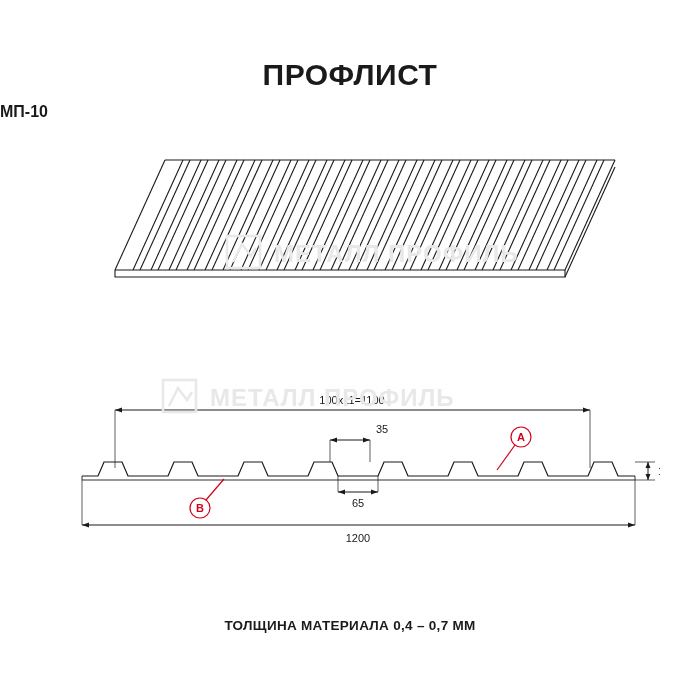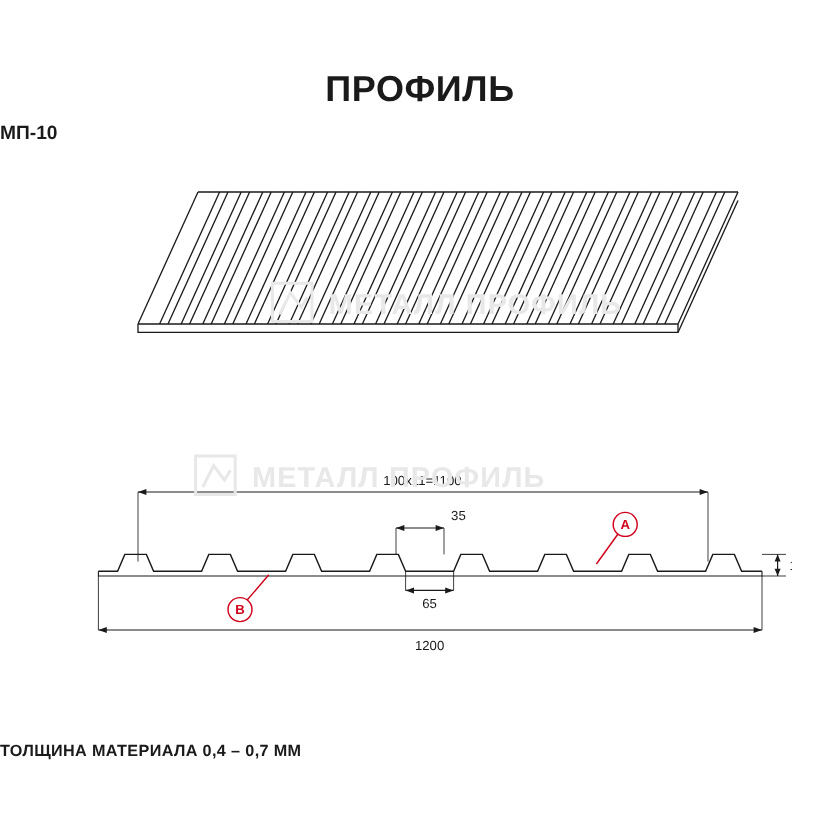--- a/index.html
+++ b/index.html
@@ -38,21 +38,21 @@
     width: 700px;
     font-size: 16px;
     font-weight: bold;
     color: #1a1a1a;
   }
   .footer-note {
     position: absolute;
     top: 618px;
     left: 0;
     width: 700px;
-    text-align: left;
+    text-align: center;
     font-size: 13.5px;
     font-weight: bold;
     letter-spacing: 0.3px;
     color: #1a1a1a;
   }
   .iso-svg {
     position: absolute;
     top: 140px;
     left: 50px;
     width: 600px;
@@ -90,21 +90,21 @@
     font-size: 11px;
     font-weight: bold;
     fill: #d0021b;
   }
 </style>
 </head>
 <body>
 
 <div class="page">
 
-  <div class="title">ПРОФИЛЬ</div>
+  <div class="title">ПРОФЛИСТ</div>
   <div class="subtitle">МП-10</div>
 
   <svg class="iso-svg" viewBox="0 0 600 160">
     <g fill="none" stroke="#1a1a1a" stroke-width="1.1" stroke-linejoin="miter">
 
       <path d="M65,130 L115,20 L565,20 L515,130 Z" opacity="0"></path>
 
       <path d="M65,130 L515,130"></path>
       <path d="M115,20 L565,20"></path>
       <path d="M65,130 L115,20"></path>

